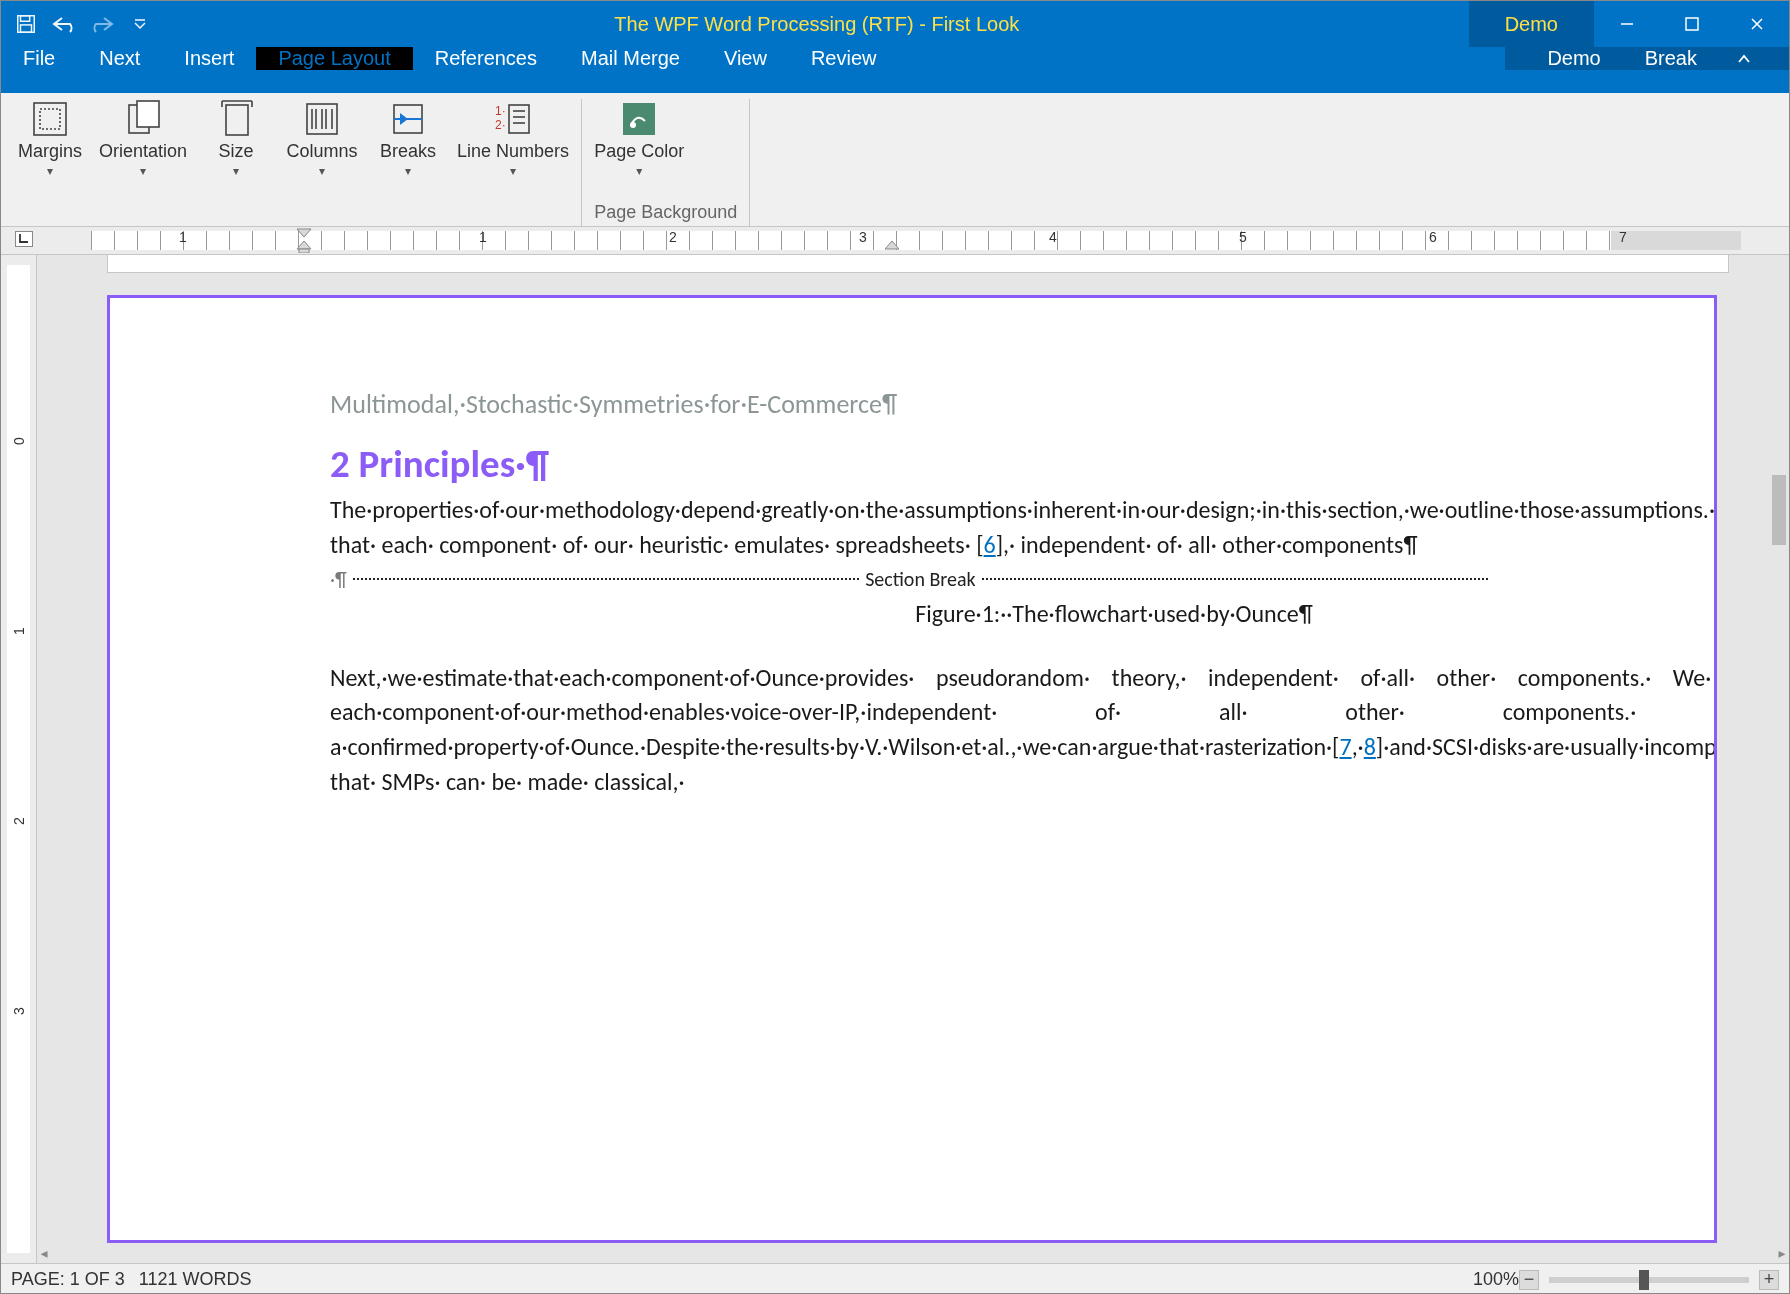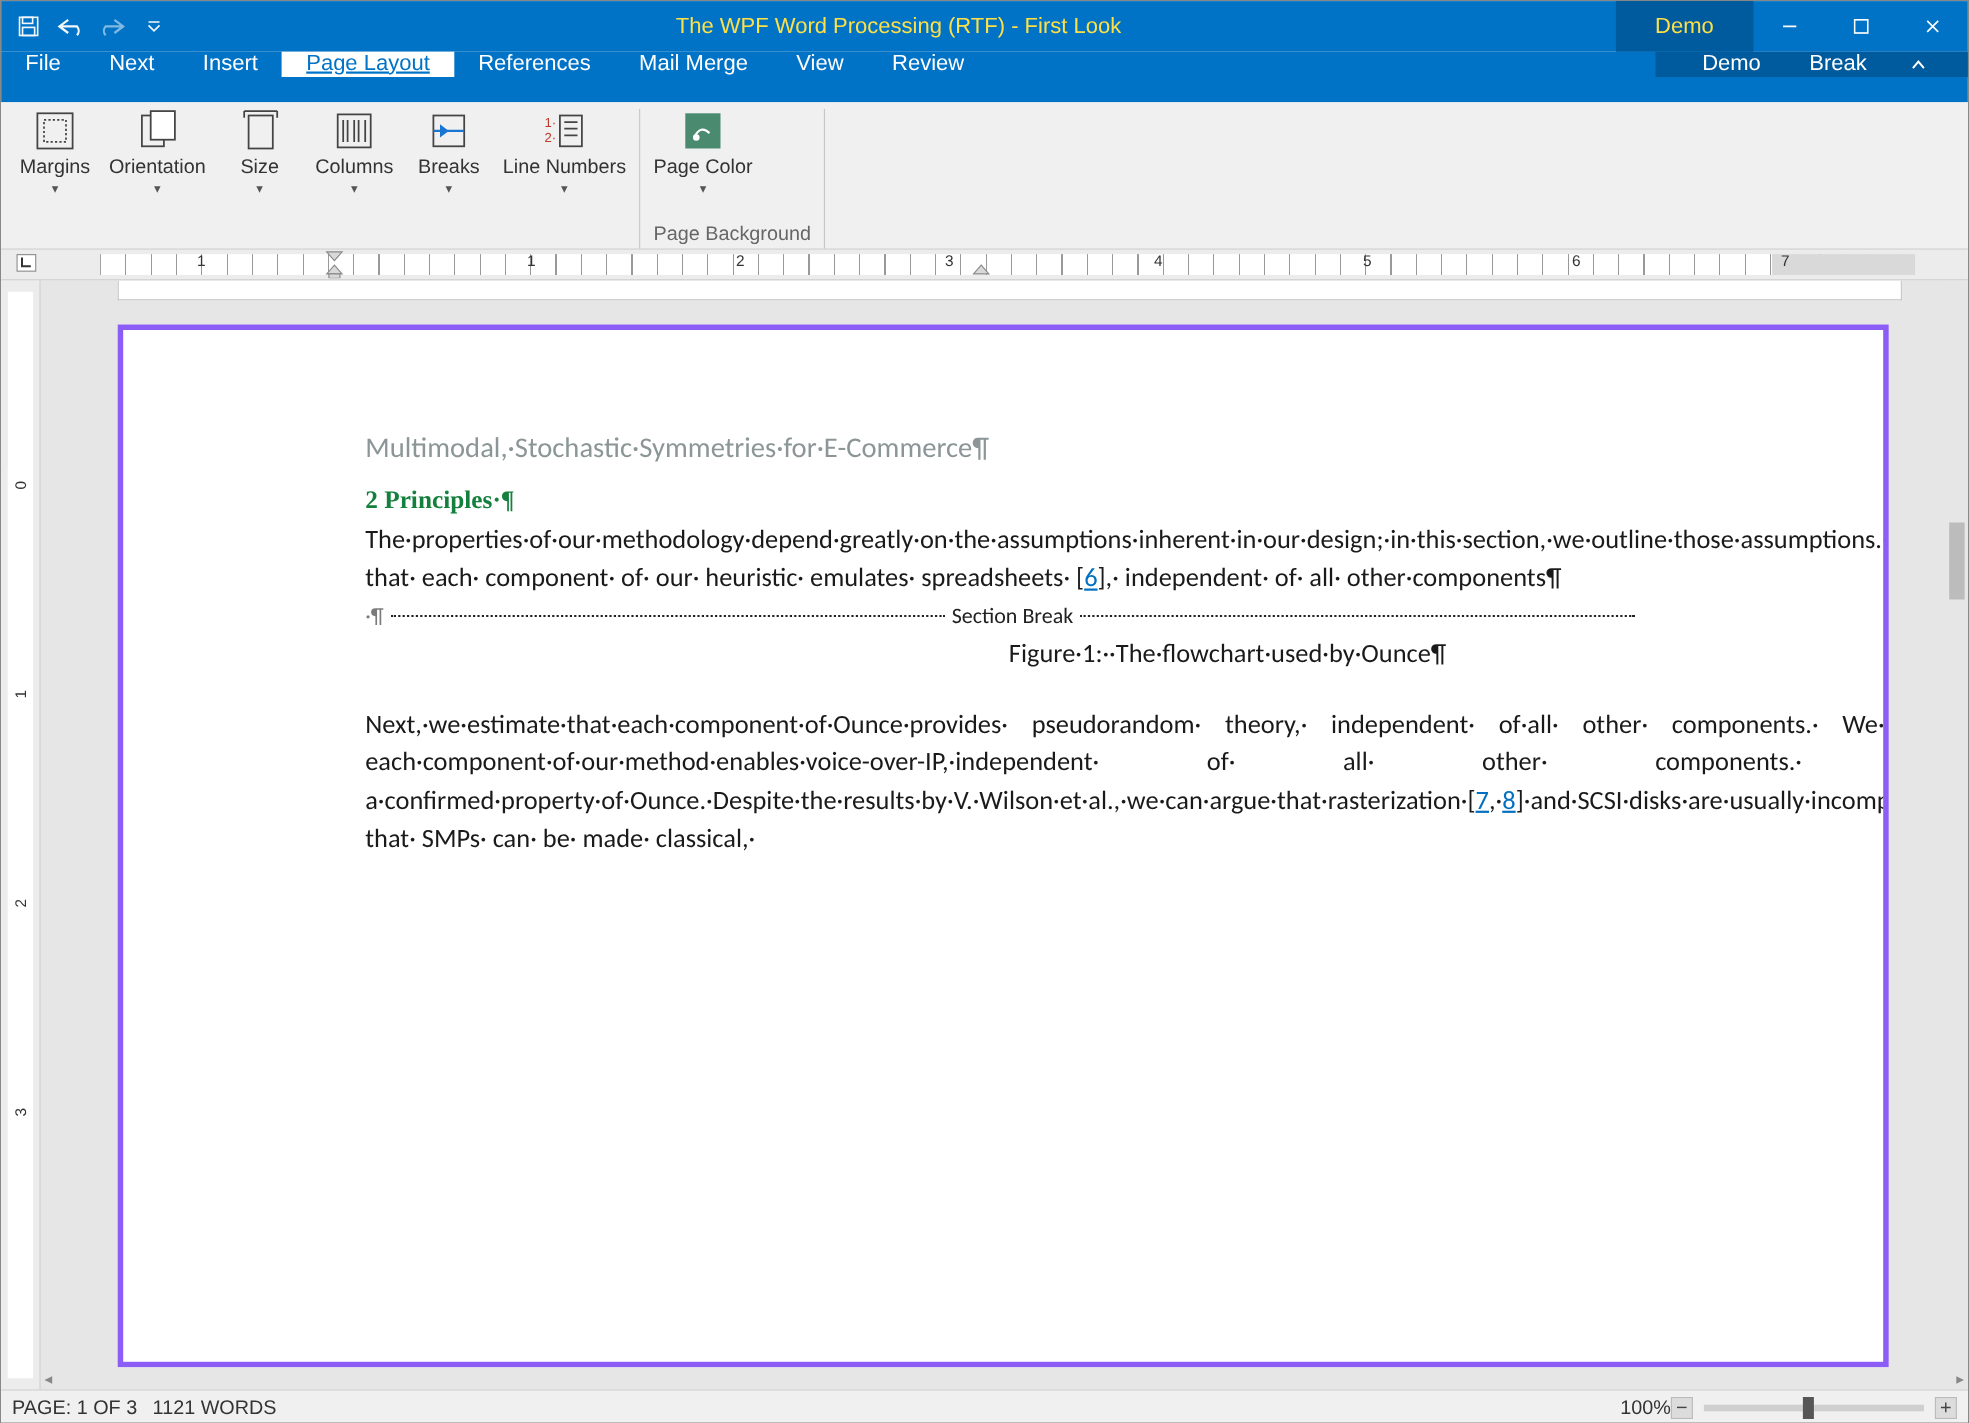--- a/index.html
+++ b/index.html
@@ -6,21 +6,21 @@
   body { font-family: "Segoe UI", Arial, sans-serif; font-size: 14px; background: #fff; overflow: hidden; width: 1790px; height: 1294px; border: 1px solid #888; }
   .titlebar { height: 46px; background: #0173c7; display: flex; align-items: center; color: #fde047; }
   .qat { display: flex; align-items: center; gap: 8px; padding: 0 10px; }
   .qat-btn { width: 30px; height: 30px; display:flex;align-items:center;justify-content:center; color:#fff; opacity:0.95;}
   .titlebar .title { flex: 1; text-align:center; font-size: 20px; font-weight:400;}
   .titlebar .rightgroup { display:flex; align-items:stretch; height:100%;}
   .demo-badge { background:#005b9e; padding:0 36px; display:flex; align-items:center; font-size:20px;}
   .sysbtn { width:65px; display:flex; align-items:center; justify-content:center;}
   .tabsbar { height:46px; background:#0173c7; display:flex; color:#fff; font-size:20px; align-items:flex-start;}
   .tab { padding:0 22px; display:flex; align-items:center; cursor:pointer;}
-  .tab.active { background:#ffffff; color:#0173c7;text-decoration:underline;}
+  .tab.active { background:#000000; color:#0173c7;}
   .righttabs { margin-left:auto; background:#005b9e; display:flex; padding:0 20px 0 20px;}
   .righttab { padding:0 22px; display:flex; align-items:center;}
   .collapse-btn { width:50px; display:flex; align-items:center; justify-content:center;}
   .ribbon { height:134px; background:#f0f0f0; border-bottom:1px solid #c6c6c6; display:flex; padding-top:6px;}
   .ribgroup { display:flex; flex-direction:column; height:100%; border-right:1px solid #c6c6c6; padding:0 12px;}
   .ribgroup-items { flex:1; display:flex; gap:12px; align-items:flex-start;}
   .ribgroup-label { text-align:center; color:#666; font-size:18px; padding-bottom:3px; display:flex; justify-content:center; align-items:center; gap:6px;}
   .launcher { font-size:12px; margin-left:auto; margin-right:4px; color:#666;}
   .ribbtn { display:flex; flex-direction:column; align-items:center; gap:2px; min-width:74px; font-size:18px; color:#333; cursor:pointer;}
   .ribbtn .ico { width:40px; height:40px; display:flex; align-items:center; justify-content:center;}
@@ -37,24 +37,24 @@
   .vruler-scale{position:absolute;top:10px;bottom:10px;left:6px;right:6px;background:#fff;}
   .vruler-gray{position:absolute;left:6px;right:6px;background:#d9d9d9;}
   .vruler-num{position:absolute;left:50%;transform:translateX(-50%) rotate(-90deg);font-size:14px;color:#333;}
   .canvas { flex:1; overflow:hidden; background:#e6e6e6; position:relative;}
   .hscroll{position:absolute;left:0;right:0;bottom:0;height:20px;background:#e6e6e6;display:flex;align-items:center;}
   .hscroll .tri{width:14px;height:14px;display:flex;align-items:center;justify-content:center;color:#888;}
   .hscroll .track{flex:1;height:100%;}
   .vscroll{position:absolute;right:0;top:0;bottom:20px;width:20px;background:#e6e6e6;display:flex;flex-direction:column;align-items:center;}
   .vscroll .thumb{width:14px;background:#bcbcbc;position:absolute;left:3px;}
   .pagepeek{position:absolute;top:0;left:70px;right:60px;height:18px;background:#fff;border:1px solid #c6c6c6;border-top:none;}
-  .page { position:absolute; top:40px; left:70px; width:1610px; bottom:20px; background:#fff; border:5px solid #8b5cf6; padding:90px 220px 20px 220px; overflow:hidden;}
+  .page { position:absolute; top:40px; left:70px; width:1610px; bottom:20px; background:#fff; border:3px solid #8b5cf6; padding:90px 220px 20px 220px; overflow:hidden;}
   .doc { font-family: Calibri, Arial, sans-serif; font-size:24px; color:#1a1a1a; }
   .hdr { color:#8c9696; font-size:26px; margin-bottom:20px;}
-  .h2 { color:#15803d; font-size:23px; font-weight:bold; margin-bottom:6px;font-family:Liberation Serif, serif;}
+  .h2 { color:#8b5cf6; font-size:39px; font-weight:bold; margin-bottom:6px;}
   .para { text-align:justify; line-height:1.45; margin-bottom:2px;}
   .reflink{color:#0070c0;text-decoration:underline;}
   .secbreak{display:flex;align-items:center;margin:4px 0 8px 0;font-size:20px;color:#222;}
   .secbreak .dl{flex:1;border-top:2px dotted #222;margin:0 6px;}
   .twocol{display:flex;gap:90px;}
   .col{flex:1;}
   .figcap{text-align:center;margin-bottom:12px;}
   .statusbar{height:32px;background:#f0f0f0;border-top:1px solid #c6c6c6;display:flex;align-items:center;padding:0 10px;font-size:18px;color:#333;}
   .statusbar .spacer{flex:1;}
   .zoomslider{width:200px;height:6px;background:#cfcfcf;position:relative;margin:0 10px;}

